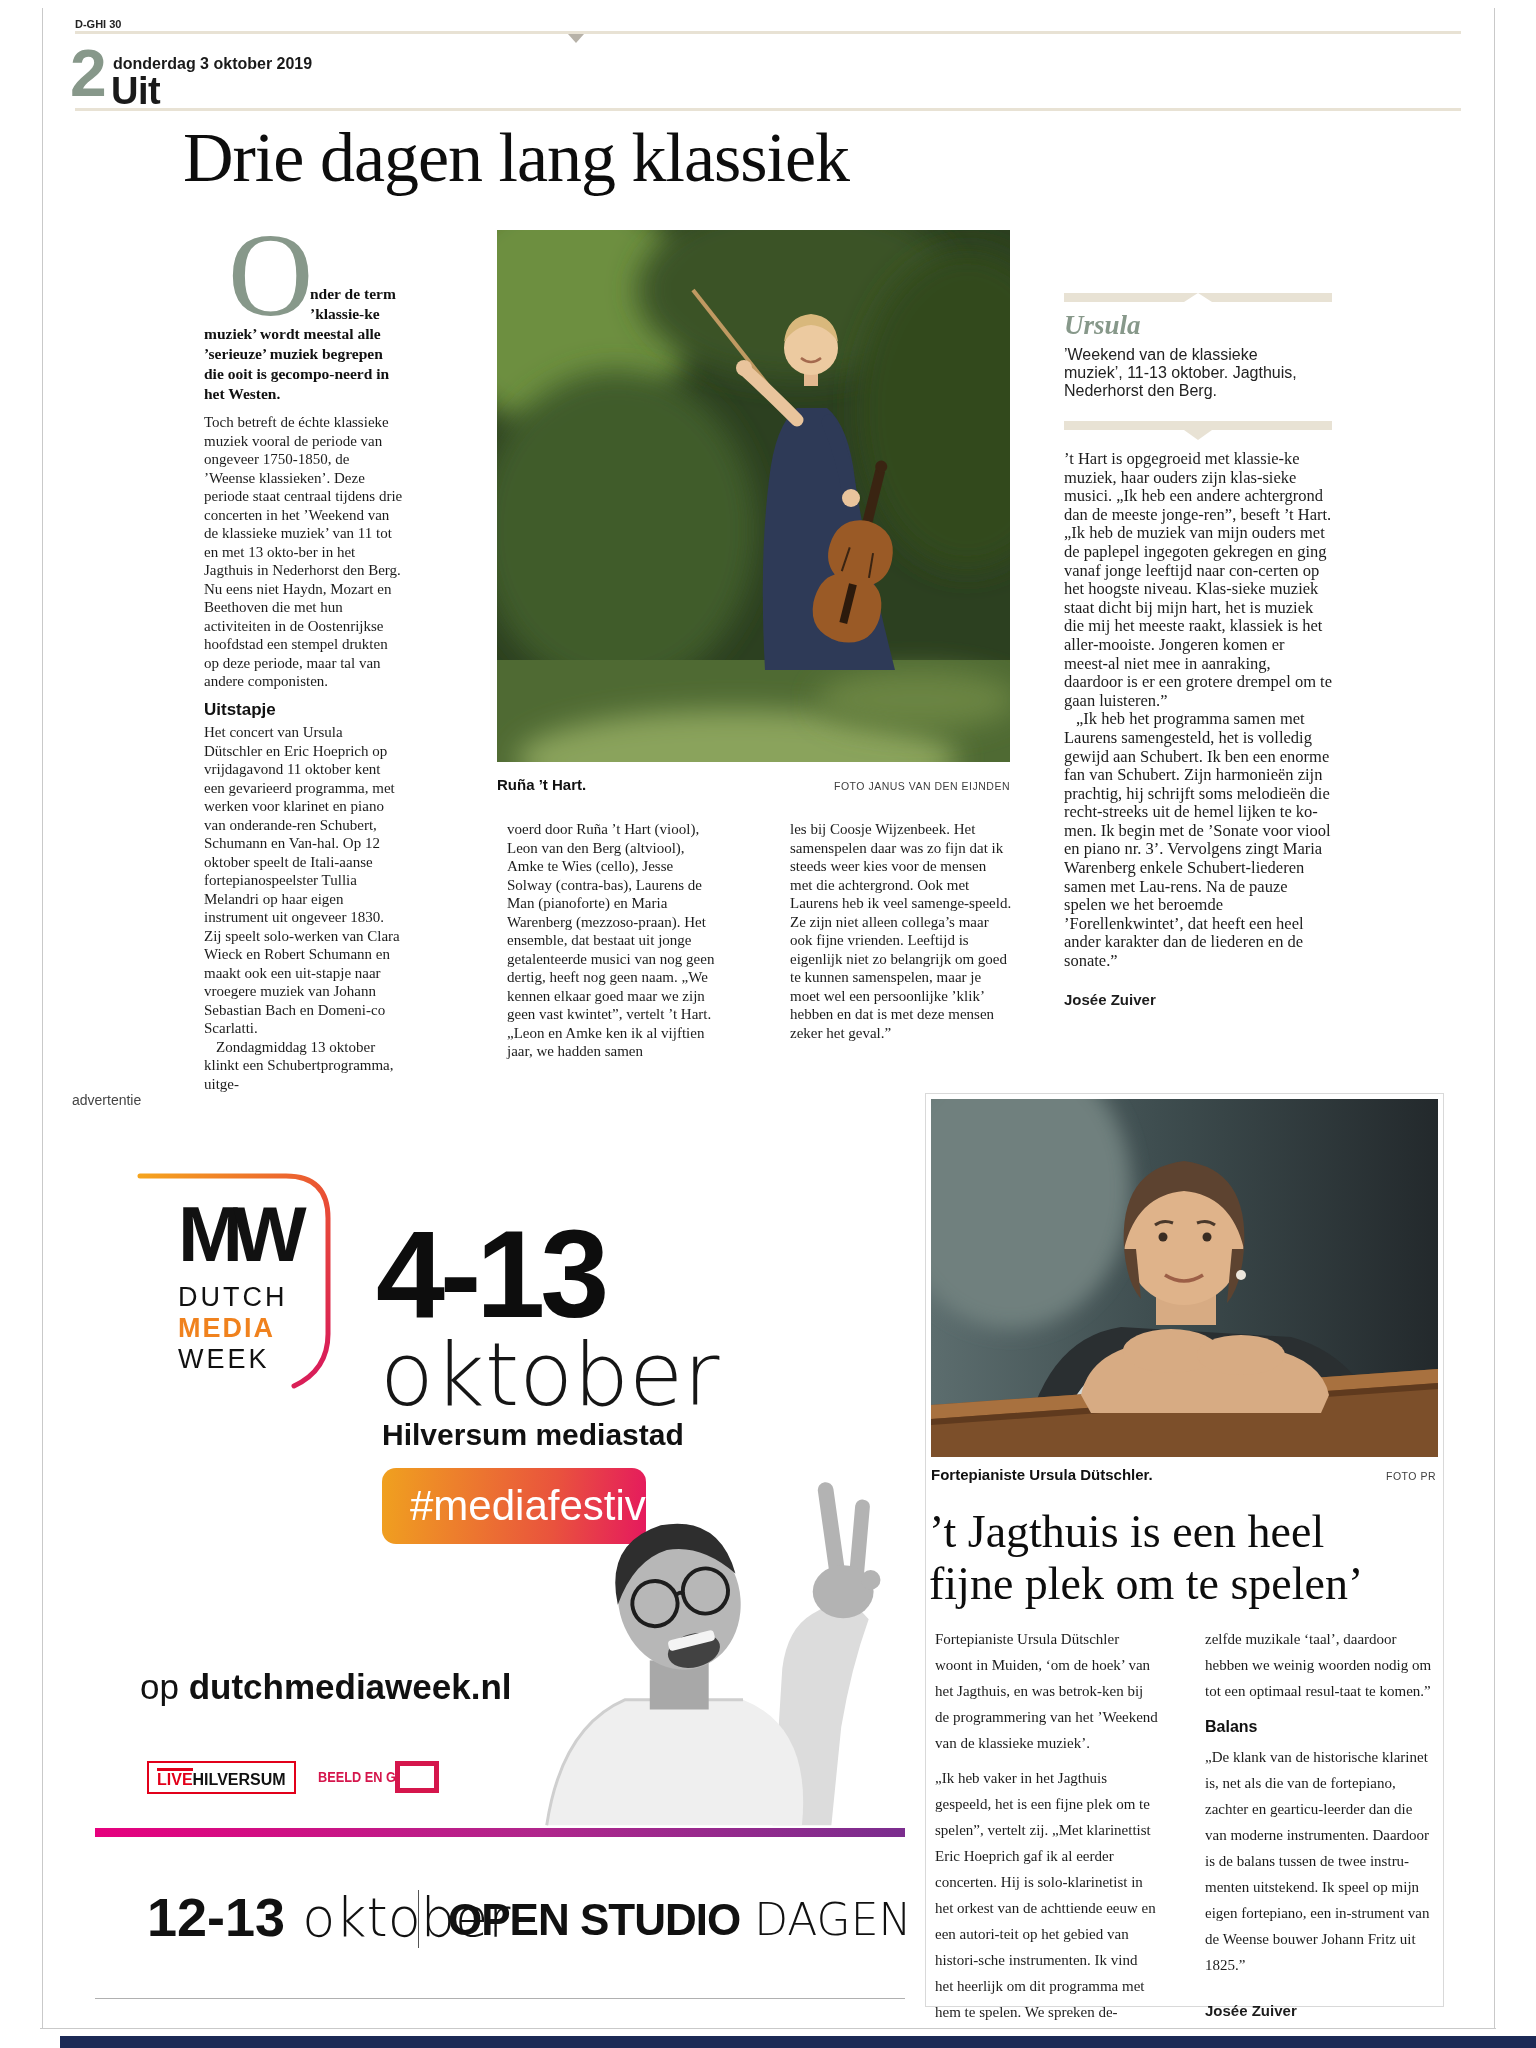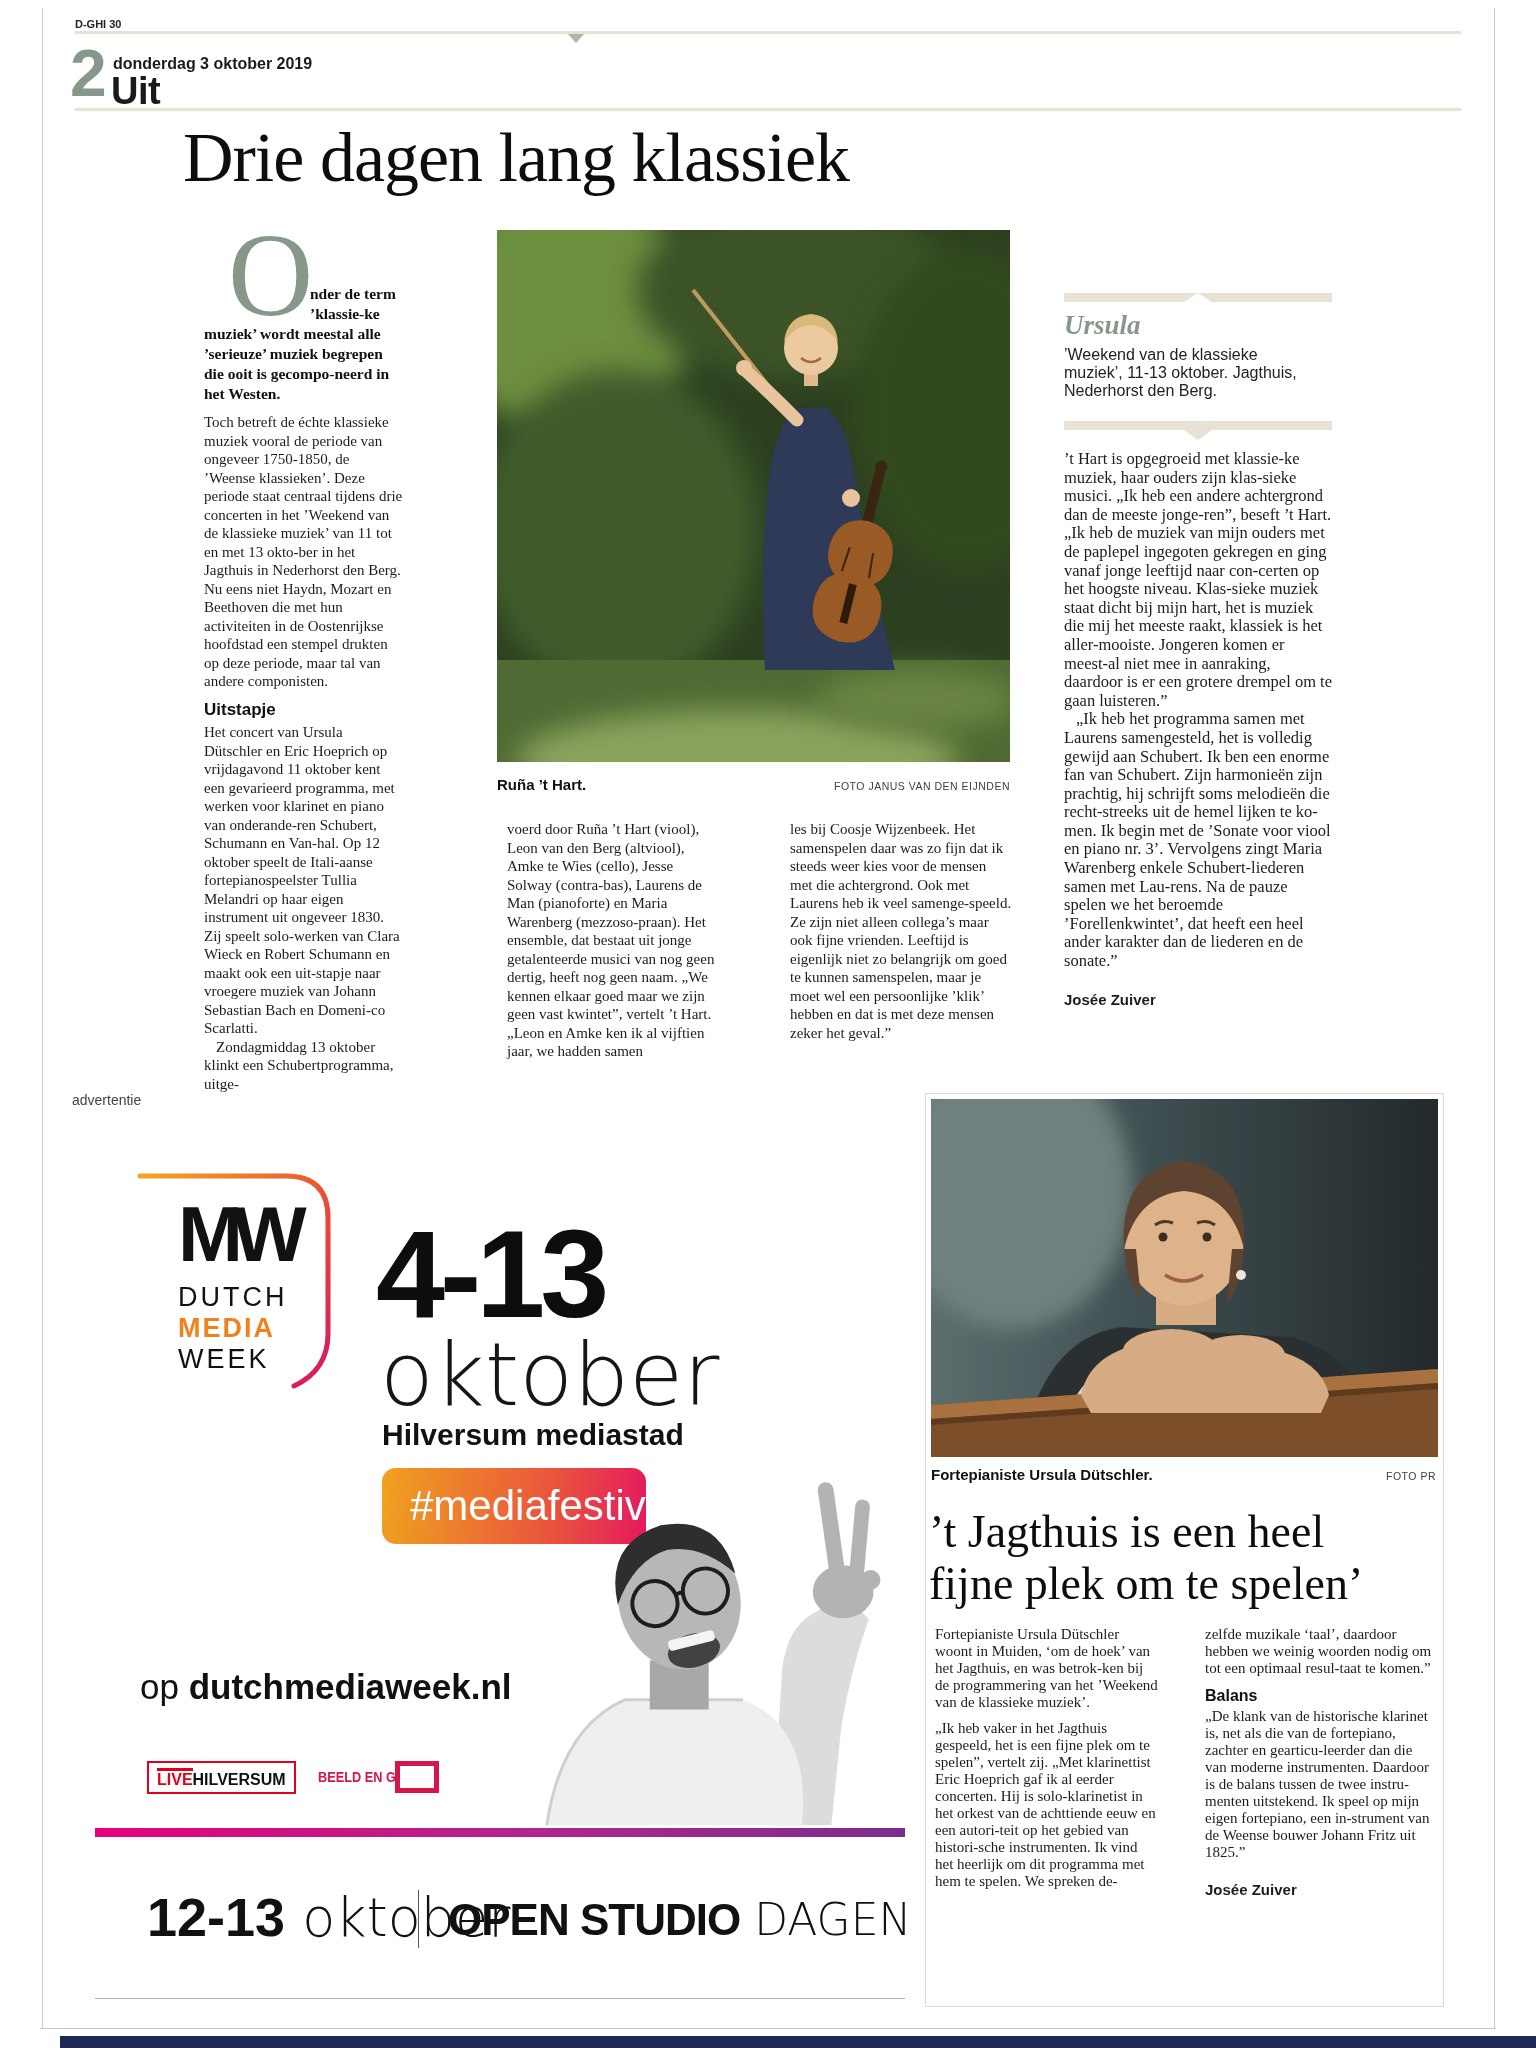--- a/index.html
+++ b/index.html
@@ -32,21 +32,21 @@
   .headline-main{font-family:"Liberation Serif","DejaVu Serif",serif;font-weight:500;font-size:70px;
             letter-spacing:-1px;color:#0d0d0d;white-space:nowrap;}
   .headline-sub{font-family:"Liberation Serif","DejaVu Serif",serif;font-weight:500;font-size:46px;
             line-height:52px;color:#0d0d0d;white-space:nowrap;}
   .ad-badge{border-radius:14px;background:linear-gradient(95deg,#f0a11f 0%,#e9533d 65%,#e5195e 100%);
             color:#fff;font-size:42px;font-weight:500;line-height:76px;padding-left:28px;}
   .grad-bar{background:linear-gradient(90deg,#e6007e 0%,#b0268c 55%,#7b2d8e 100%);}
   .live-box{border:2px solid #e2001a;padding:8px 8px 3px 8px;font-size:16px;font-weight:bold;display:inline-block;background:#fff;}
   .bg-square{border:5px solid #d5164c;width:34px;height:22px;background:#fff;}
   .bottom-box{border:1px solid #d9d9d9;}
-  .bottom-txt{font-family:"Liberation Serif","DejaVu Serif",serif;font-size:15px;line-height:17px;color:#1c1c1c;}
+  .bottom-txt{font-family:"Liberation Serif","DejaVu Serif",serif;font-size:15px;line-height:26px;color:#1c1c1c;}
 </style>
 </head>
 <body>
 
 <div id="page">
 
   <div class="abs vrule" style="left:42px;top:8px;height:2020px;"></div>
   <div class="abs vrule" style="left:1494px;top:8px;height:2020px;"></div>
   <div class="abs" style="left:40px;top:2028px;width:1456px;height:1px;background:#c9c9c9;"></div>
   <div class="abs" style="left:60px;top:2036px;width:1476px;height:12px;background:#1c2a55;"></div>

